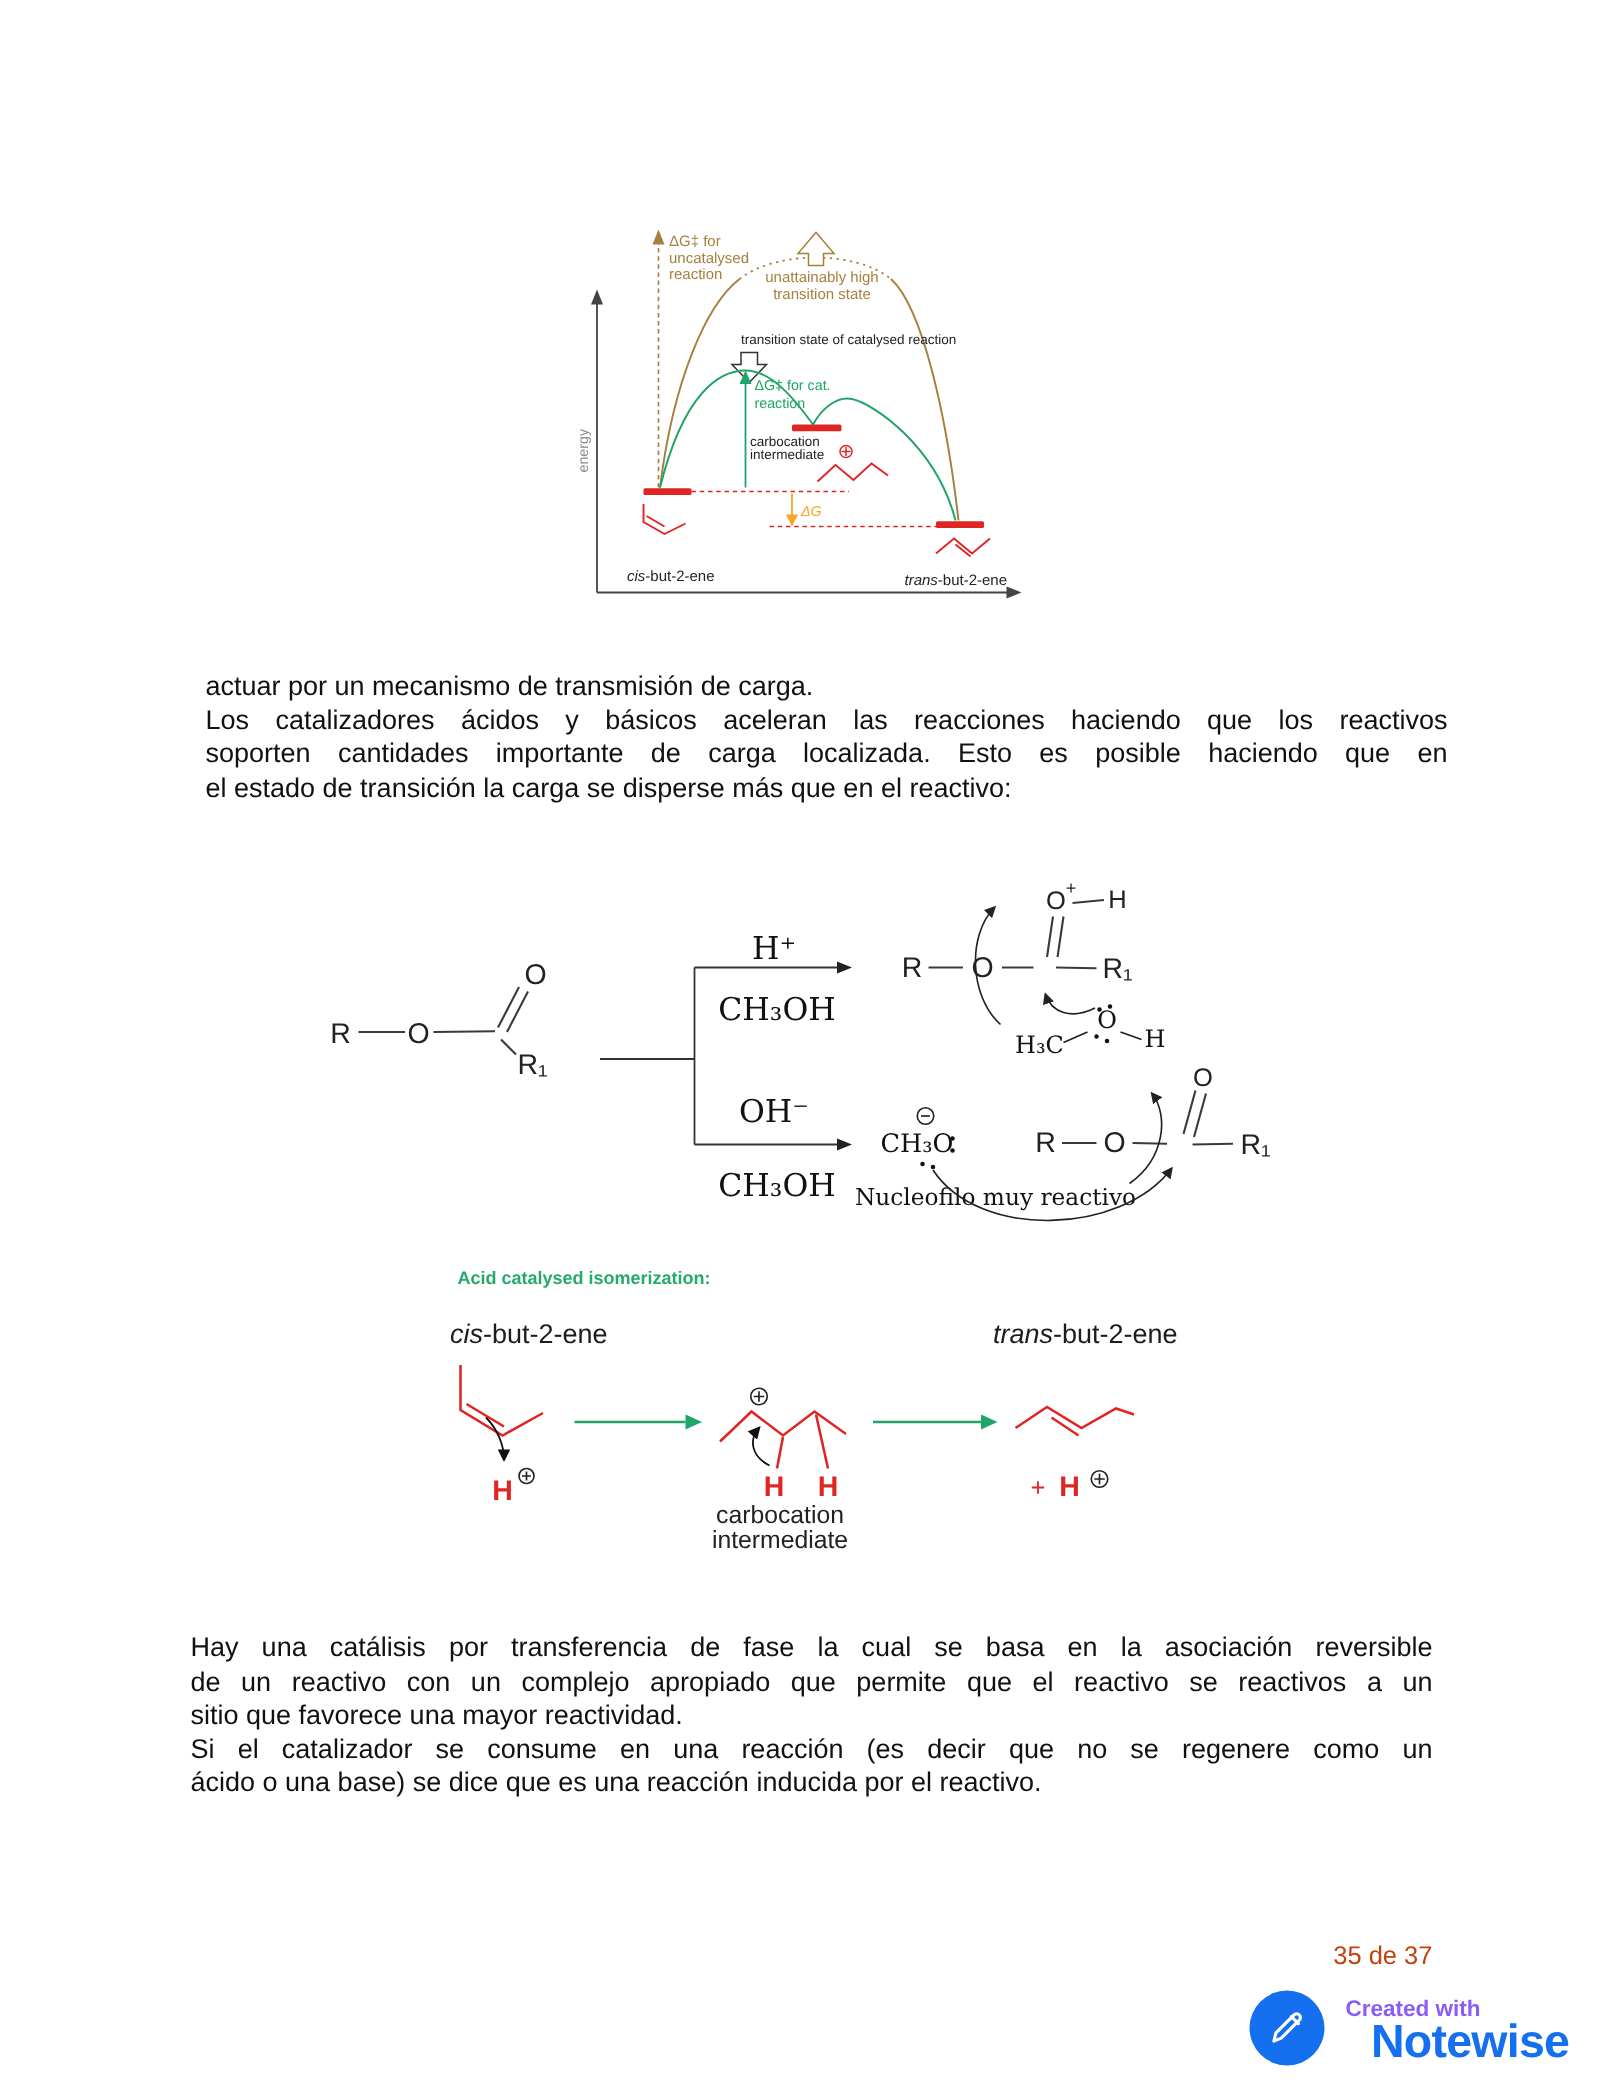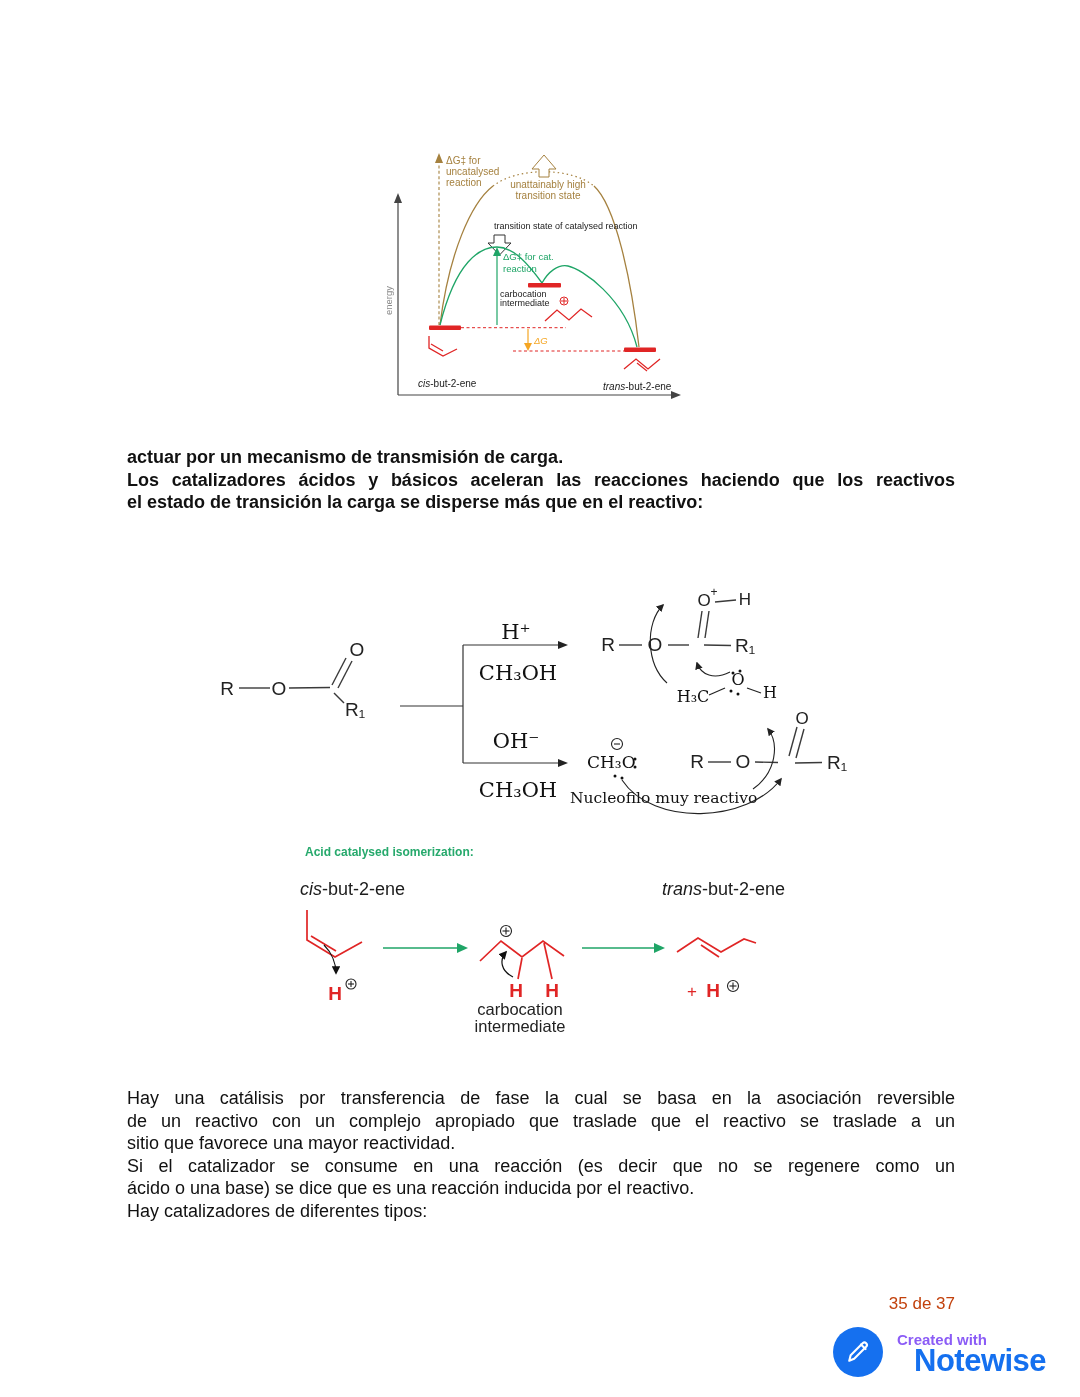--- a/index.html
+++ b/index.html
@@ -96,23 +96,24 @@
       <path d="M254,218 L264,226"></path>
     </g>
     <text x="35" y="242" font-size="10" fill="#222">
       <tspan font-style="italic">cis</tspan><tspan>-but-2-ene</tspan>
     </text>
     <text x="220" y="245" font-size="10" fill="#222">
       <tspan font-style="italic">trans</tspan><tspan>-but-2-ene</tspan>
     </text>
   </svg>
 
-  <div class="abs para" style="left:127px;top:446px;font-weight:bold;">
+  <div class="abs para" style="left:137px;top:446px;">
     <div class="pline">actuar por un mecanismo de transmisión de carga.</div>
     <div class="pline jl">Los catalizadores ácidos y básicos aceleran las reacciones haciendo que los reactivos</div>
+    <div class="pline jl">soporten cantidades importante de carga localizada.  Esto es posible haciendo que en</div>
     <div class="pline">el estado de transición la carga se disperse más que en el reactivo:</div>
   </div>
 
   <svg class="abs" style="left:185px;top:575px;" width="715" height="265" viewBox="0 0 715 265">
     <defs>
       <marker id="ahb" viewBox="0 0 10 10" refX="8" refY="5" markerWidth="7" markerHeight="7" orient="auto-start-reverse">
         <path d="M0,0 L10,5 L0,10 z" fill="#222"></path>
       </marker>
     </defs>
 
@@ -256,25 +257,24 @@
     <text x="433" y="92" text-anchor="middle" font-size="19" font-weight="bold" fill="#e02525">H</text>
     <g stroke="#222" fill="none" stroke-width="1.1">
       <circle cx="453" cy="81" r="5.5"></circle>
         <line x1="449.5" y1="81" x2="456.5" y2="81"></line>
         <line x1="453" y1="77.5" x2="453" y2="84.5"></line>
     </g>
   </svg>
 
   <div class="abs para" style="left:127px;top:1087px;">
     <div class="pline jl">Hay una catálisis por transferencia de fase la cual se basa en la asociación reversible</div>
-    <div class="pline jl">de un reactivo con un complejo apropiado que traslade que el reactivo se traslade a un</div>
+    <div class="pline jl">de un reactivo con un complejo apropiado que permite que el reactivo se reactivos a un</div>
     <div class="pline">sitio que favorece una mayor reactividad.</div>
     <div class="pline jl">Si el catalizador se consume en una reacción (es decir que no se regenere como un</div>
     <div class="pline">ácido o una base) se dice que es una reacción inducida por el reactivo.</div>
-    <div class="pline">Hay catalizadores de diferentes tipos:</div>
   </div>
 
   <div class="abs pagenum" style="left:800px;top:1294px;">35 de 37</div>
 
   <div class="abs logo-circle" style="left:833px;top:1327px;">
     <svg width="28" height="28" viewBox="0 0 24 24">
       <path d="M14.5 5.5l4 4M4.5 19.5l1.2-4.7L16 4.5a2.1 2.1 0 013 3L8.7 17.8l-4.2 1.7z" stroke="#ffffff" fill="none" stroke-width="1.8" stroke-linejoin="round" stroke-linecap="round"></path>
     </svg>
   </div>
   <div class="abs created-with" style="left:897px;top:1331px;">Created with</div>

